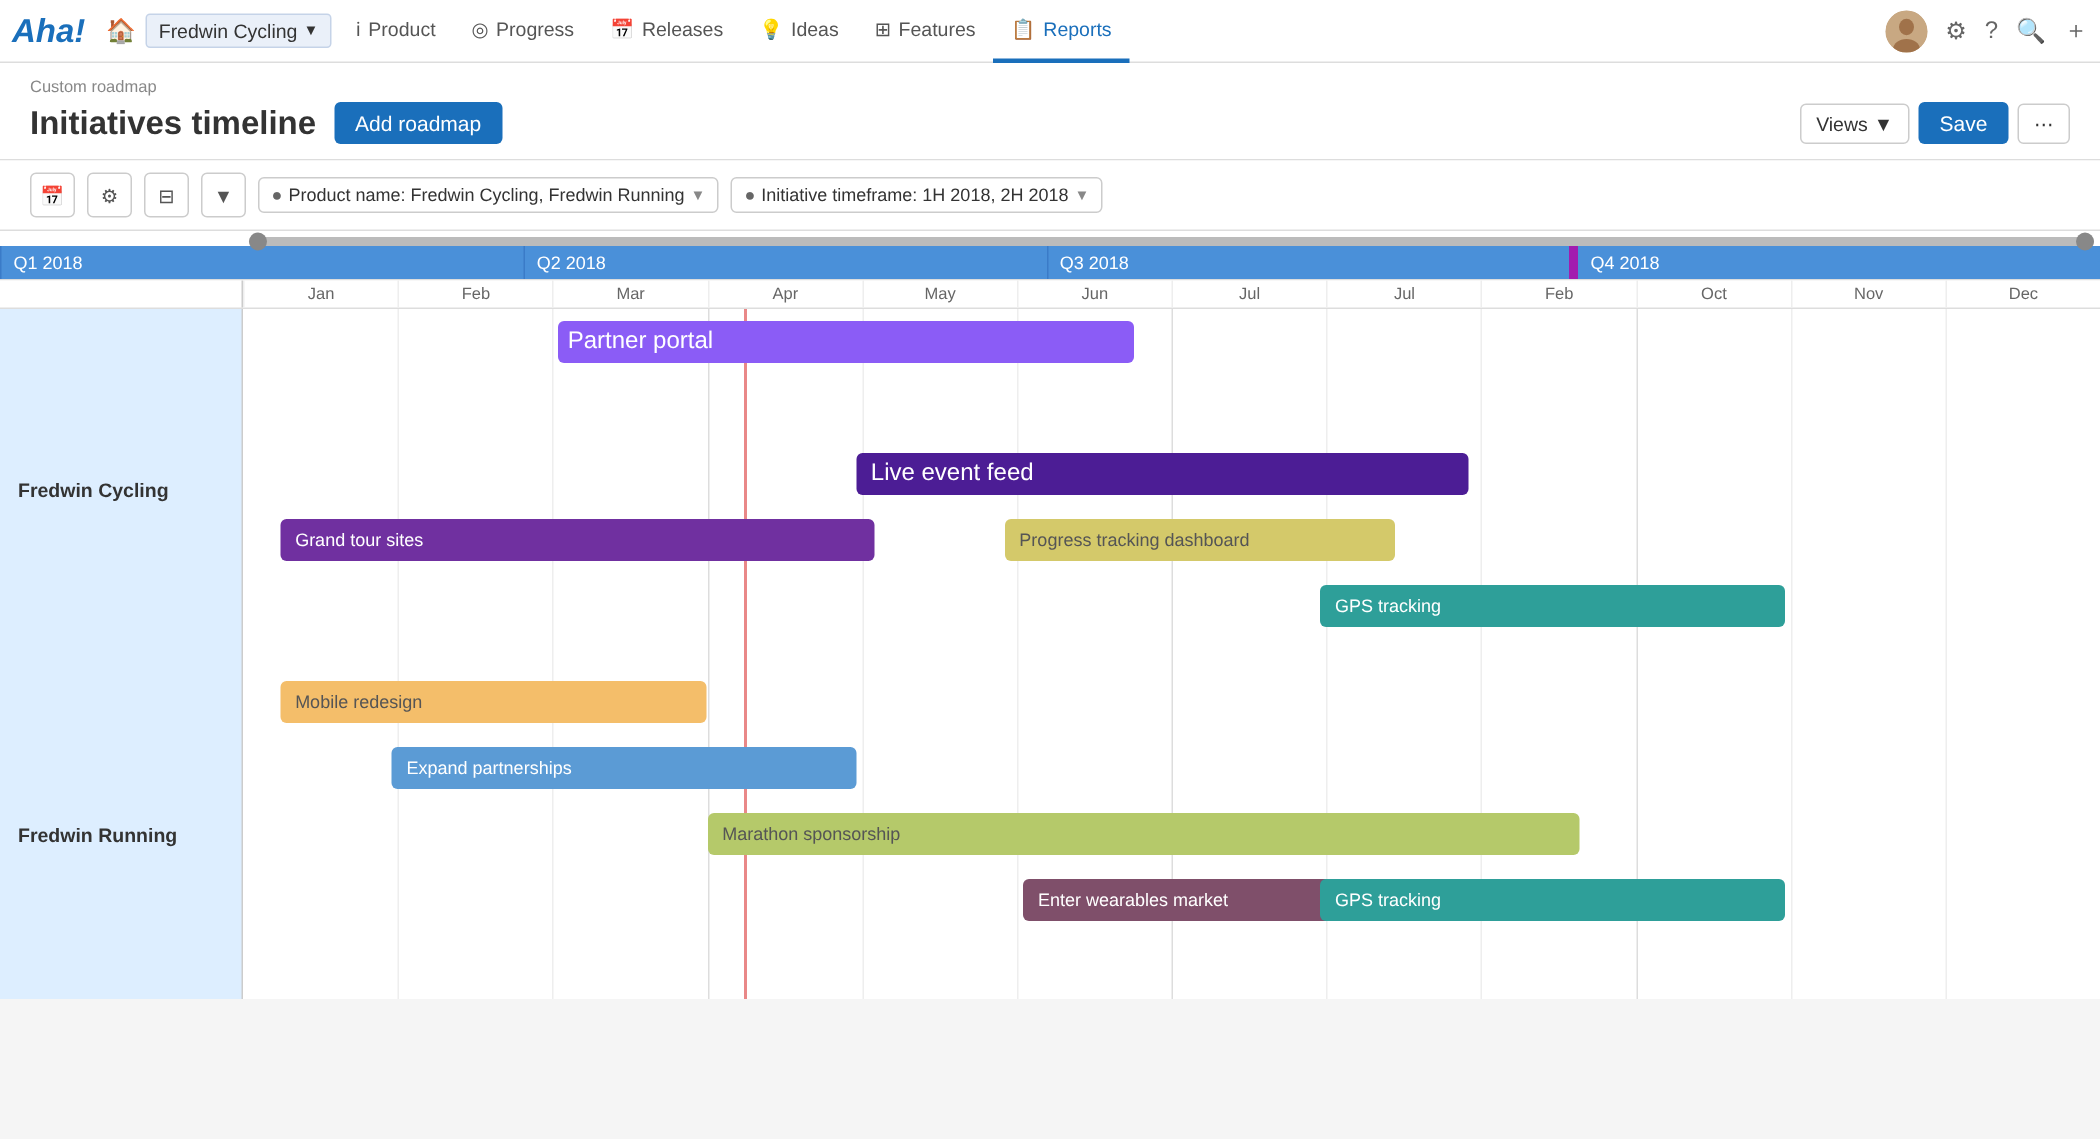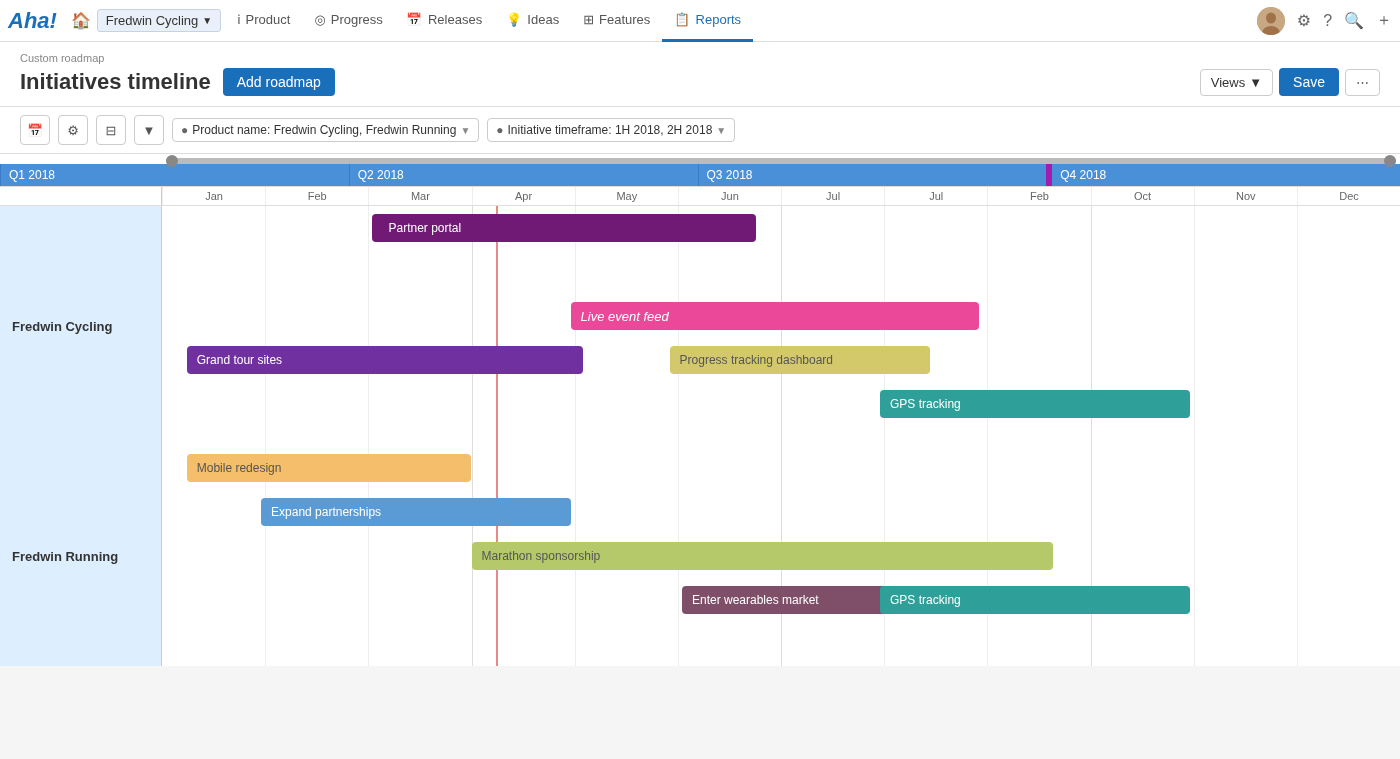--- a/index.html
+++ b/index.html
@@ -246,24 +246,24 @@
       <div class="month-divider" style="left:41.66%;"></div>
       <div class="quarter-divider" style="left:50%;"></div>
       <div class="month-divider" style="left:58.33%;"></div>
       <div class="month-divider" style="left:66.66%;"></div>
       <div class="quarter-divider" style="left:75%;"></div>
       <div class="month-divider" style="left:83.33%;"></div>
       <div class="month-divider" style="left:91.66%;"></div>
 
       <div class="today-line" style="left:27%;"></div>
 
-      <div style="position:absolute;left:17%;width:31%;height:28px;top:8px;background:#701a75;border-radius:4px;display:flex;align-items:center;padding:0 16px;color:#fff;font-size:12px;font-weight:500;cursor:pointer;">Partner portal</div>
-
-
-      <div style="position:absolute;left:33%;width:33%;height:28px;top:96px;background:#ec4899;border-radius:4px;display:flex;align-items:center;padding:0 10px;color:#fff;font-size:13px;font-weight:500;cursor:pointer;font-style:italic;">Live event feed</div>
+      <div style="position:absolute;left:17%;width:31%;height:28px;top:8px;background:#8b5cf6;border-radius:4px;display:flex;align-items:center;padding:0 6px;color:#fff;font-size:16px;font-weight:500;cursor:pointer;">Partner portal</div>
+
+
+      <div style="position:absolute;left:33%;width:33%;height:28px;top:96px;background:#4c1d95;border-radius:4px;display:flex;align-items:center;padding:0 10px;color:#fff;font-size:16px;font-weight:500;cursor:pointer;">Live event feed</div>
 
       <div style="position:absolute;left:2%;width:32%;height:28px;top:140px;background:#7030a0;border-radius:4px;display:flex;align-items:center;padding:0 10px;color:#fff;font-size:12px;font-weight:500;cursor:pointer;">Grand tour sites</div>
 
       <div style="position:absolute;left:41%;width:21%;height:28px;top:140px;background:#d4c96a;border-radius:4px;display:flex;align-items:center;padding:0 10px;color:#555;font-size:12px;font-weight:500;cursor:pointer;">Progress tracking dashboard</div>
 
       <div style="position:absolute;left:58%;width:25%;height:28px;top:184px;background:#2e9f99;border-radius:4px;display:flex;align-items:center;padding:0 10px;color:#fff;font-size:12px;font-weight:500;cursor:pointer;">GPS tracking</div>
     </div>
   </div>
 
   <div class="product-row" style="min-height:220px;">

